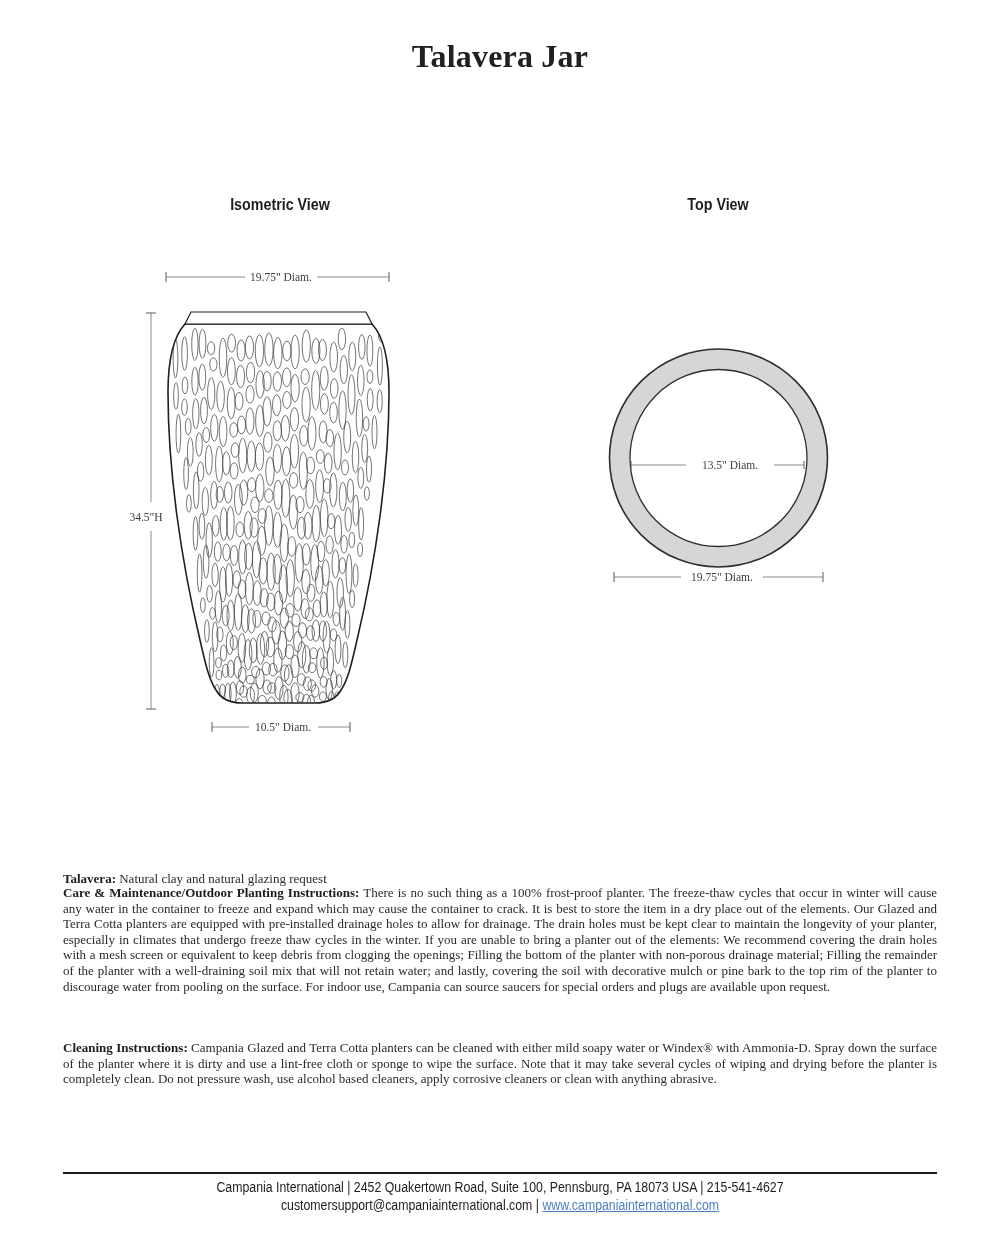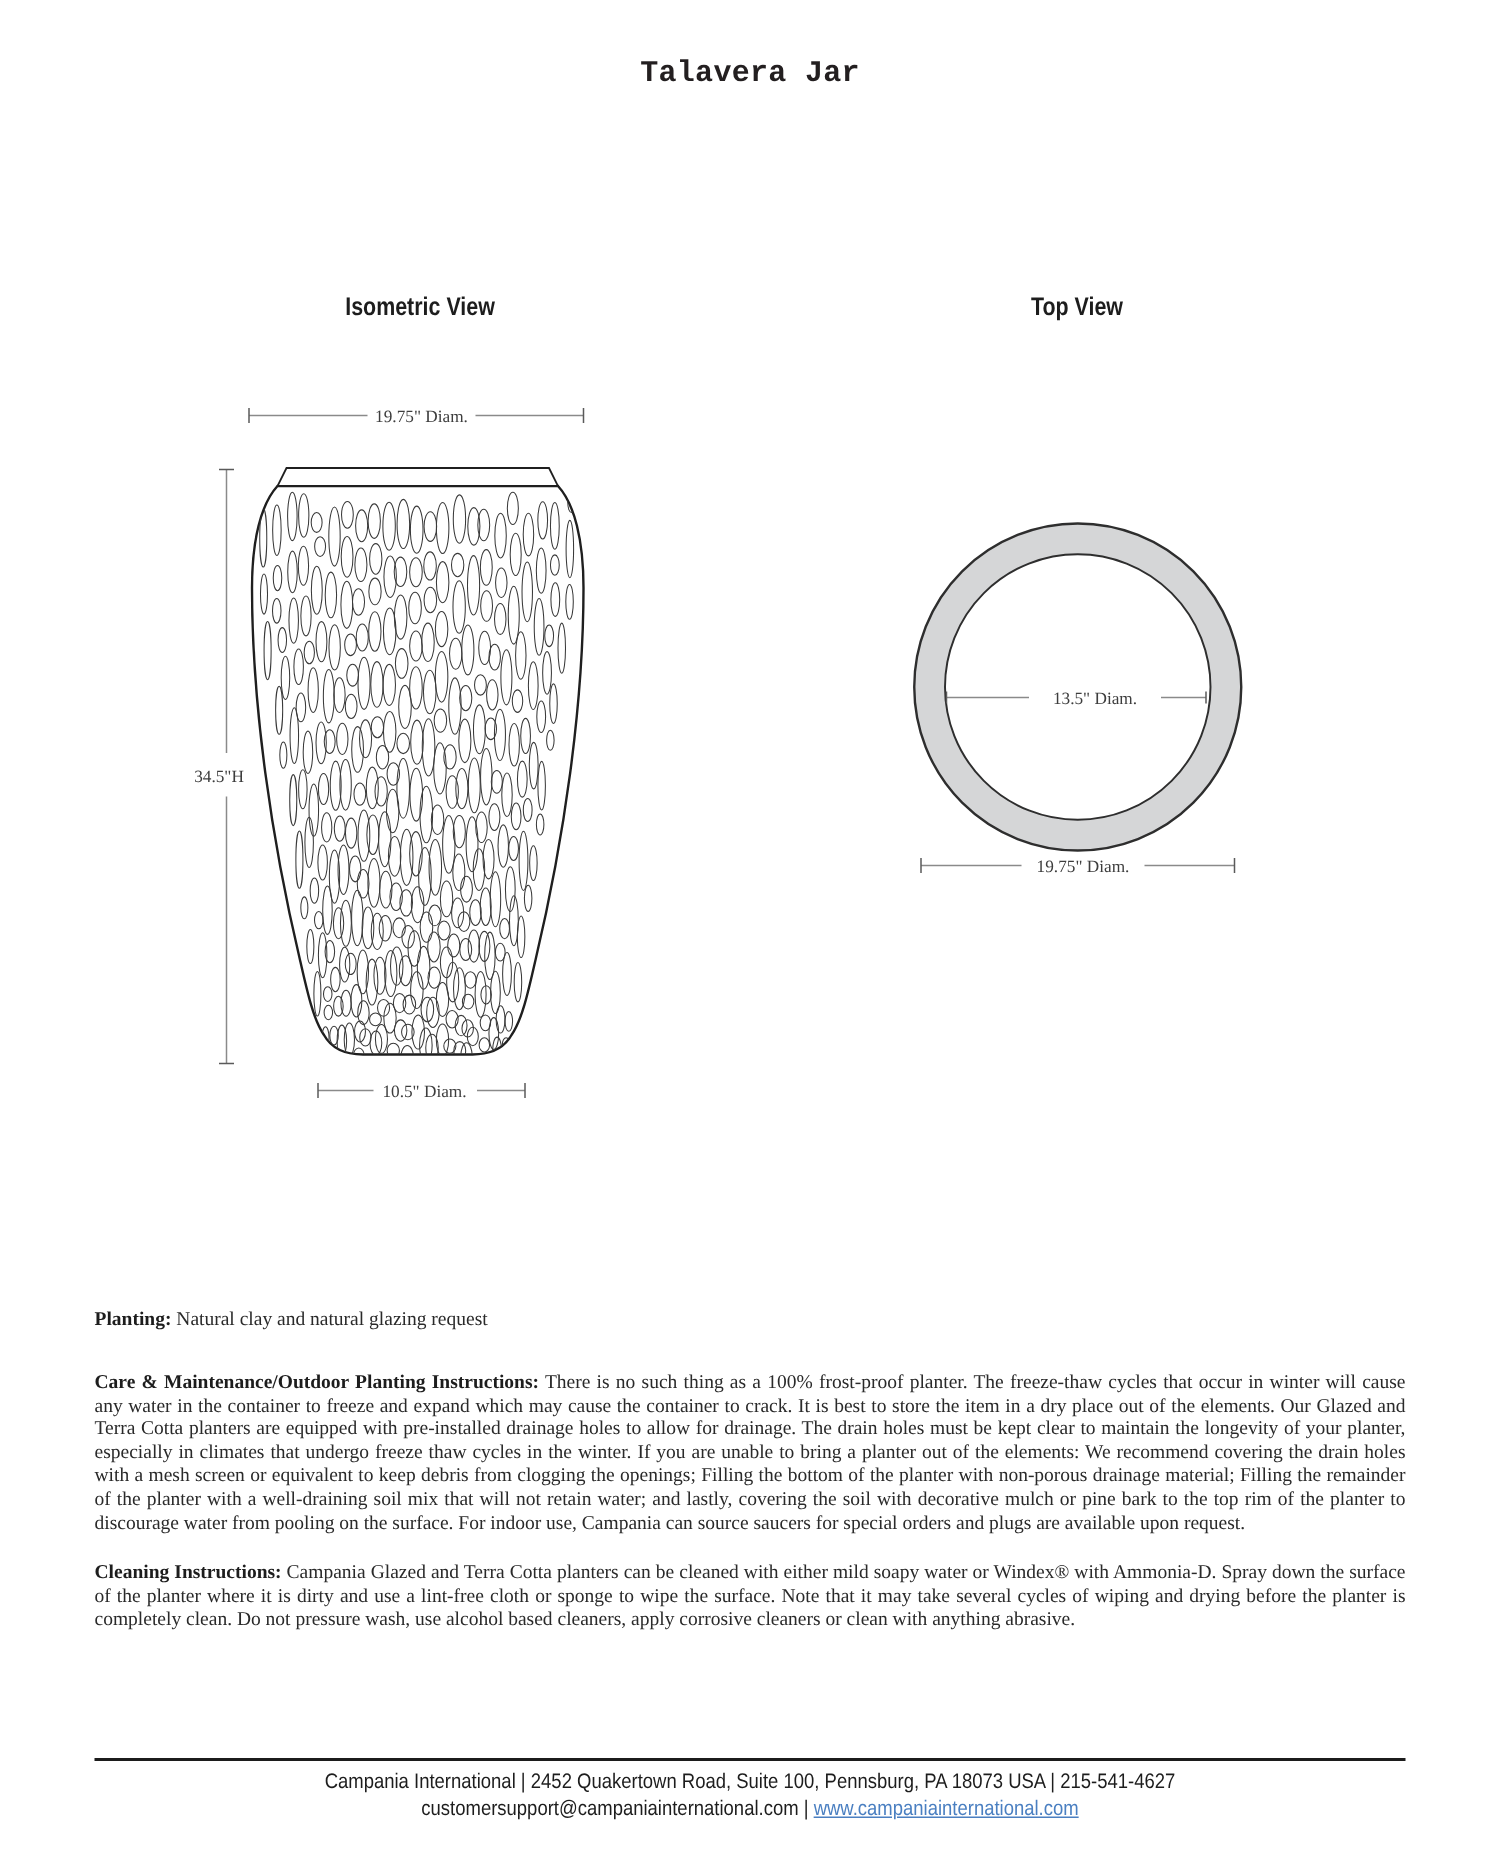--- a/index.html
+++ b/index.html
@@ -4,37 +4,37 @@
 <style>
   html,body{margin:0;padding:0;background:#888;}
   #page{
     position:relative;width:1000px;height:1250px;background:#ffffff;
     margin:0 auto;overflow:hidden;
     font-family:"Liberation Serif", serif;color:#231f20;
   }
   .abs{position:absolute;}
   #page-title{
     left:0;top:38px;width:1000px;text-align:center;
-    font-family:Liberation Mono, monospace;font-weight:bold;
-    font-size:20px;letter-spacing:0.2px;color:#231f20;
+    font-family:Liberation Serif, serif;font-weight:bold;
+    font-size:32px;letter-spacing:0.2px;color:#231f20;
   }
   .view-label{
     font-family:"Liberation Sans", sans-serif;font-weight:bold;
     font-size:17px;color:#1d1d1d;text-align:center;
     transform:scaleX(0.84);transform-origin:center;
   }
   #iso-label{left:130px;top:195px;width:300px;}
   #top-label{left:593px;top:195px;width:250px;}
   .spec{
     left:63px;width:874px;font-size:13px;line-height:15.6px;
     text-align:justify;color:#2a2a2a;
   }
   .spec .lbl{font-weight:bold;color:#1d1d1d;}
   #materials-line{top:858px;text-align:left;}
-  #care-par{top:900px;}
+  #care-par{top:872px;}
   #cleaning-par{top:1027px;}
   #footer-rule{left:63px;top:1172px;width:874px;height:2px;background:#1c1c1c;}
   .footer-line{
     left:0;width:1000px;text-align:center;
     font-family:"Liberation Sans", sans-serif;font-size:14px;color:#1d1d1d;
     transform:scaleX(0.88);transform-origin:center;
   }
   #footer-line1{top:1179px;}
   #footer-line2{top:1197px;}
   #footer-line2 a{color:#4a7fc1;text-decoration:underline;}
@@ -410,21 +410,21 @@
 
     <g>
       <line class="dimline" x1="614" y1="577" x2="681" y2="577"></line>
       <line class="dimline" x1="763" y1="577" x2="823" y2="577"></line>
       <line class="dimtick" x1="614" y1="572" x2="614" y2="582"></line>
       <line class="dimtick" x1="823" y1="572" x2="823" y2="582"></line>
       <text x="722" y="581" text-anchor="middle">19.75" Diam.</text>
     </g>
   </svg>
 
-  <p id="materials-line" class="abs spec"><span class="lbl">Planting:</span><span> Natural clay and natural glazing request</span></p>
+  <p id="materials-line" class="abs spec"><span class="lbl">Talavera:</span><span> Natural clay and natural glazing request</span></p>
 
   <p id="care-par" class="abs spec"><span class="lbl">Care &amp; Maintenance/Outdoor Planting Instructions:</span><span> There is no such thing as a 100% frost-proof planter. The freeze-thaw cycles that occur in winter will cause any water in the container to freeze and expand which may cause the container to crack. It is best to store the item in a dry place out of the elements. Our Glazed and Terra Cotta planters are equipped with pre-installed drainage holes to allow for drainage. The drain holes must be kept clear to maintain the longevity of your planter, especially in climates that undergo freeze thaw cycles in the winter. If you are unable to bring a planter out of the elements: We recommend covering the drain holes with a mesh screen or equivalent to keep debris from clogging the openings; Filling the bottom of the planter with non-porous drainage material; Filling the remainder of the planter with a well-draining soil mix that will not retain water; and lastly, covering the soil with decorative mulch or pine bark to the top rim of the planter to discourage water from pooling on the surface. For indoor use, Campania can source saucers for special orders and plugs are available upon request.</span></p>
 
   <p id="cleaning-par" class="abs spec"><span class="lbl">Cleaning Instructions:</span><span> Campania Glazed and Terra Cotta planters can be cleaned with either mild soapy water or Windex® with Ammonia-D. Spray down the surface of the planter where it is dirty and use a lint-free cloth or sponge to wipe the surface. Note that it may take several cycles of wiping and drying before the planter is completely clean. Do not pressure wash, use alcohol based cleaners, apply corrosive cleaners or clean with anything abrasive.</span></p>
 
   <div id="footer-rule" class="abs"></div>
   <div id="footer-line1" class="abs footer-line">Campania International | 2452 Quakertown Road, Suite 100, Pennsburg, PA 18073 USA | 215-541-4627</div>
   <div id="footer-line2" class="abs footer-line"><span>customersupport@campaniainternational.com</span><span> | </span><a href="#">www.campaniainternational.com</a></div>
 
 </div>

